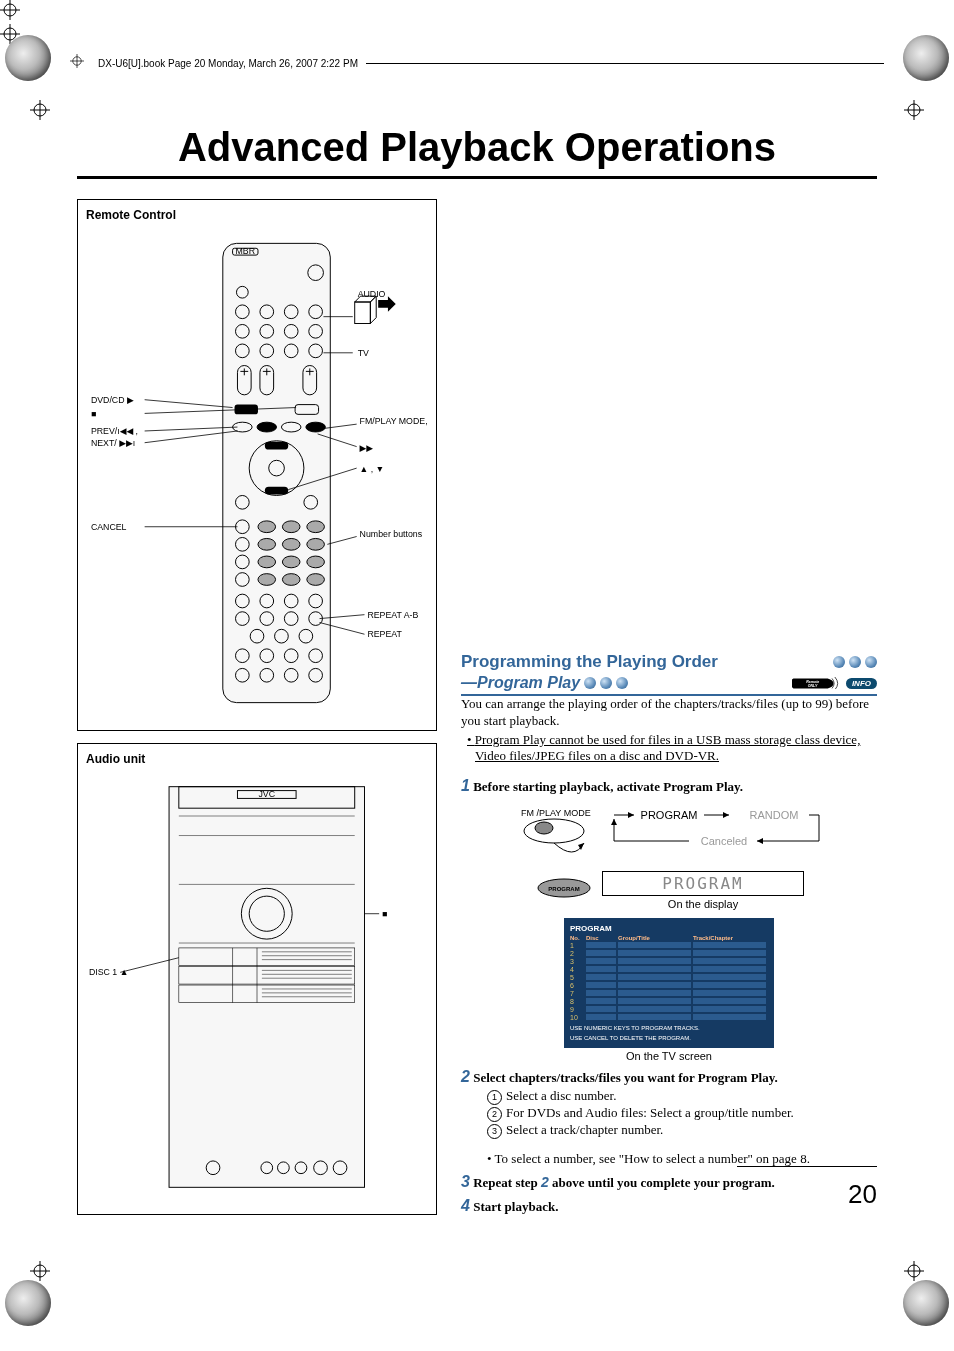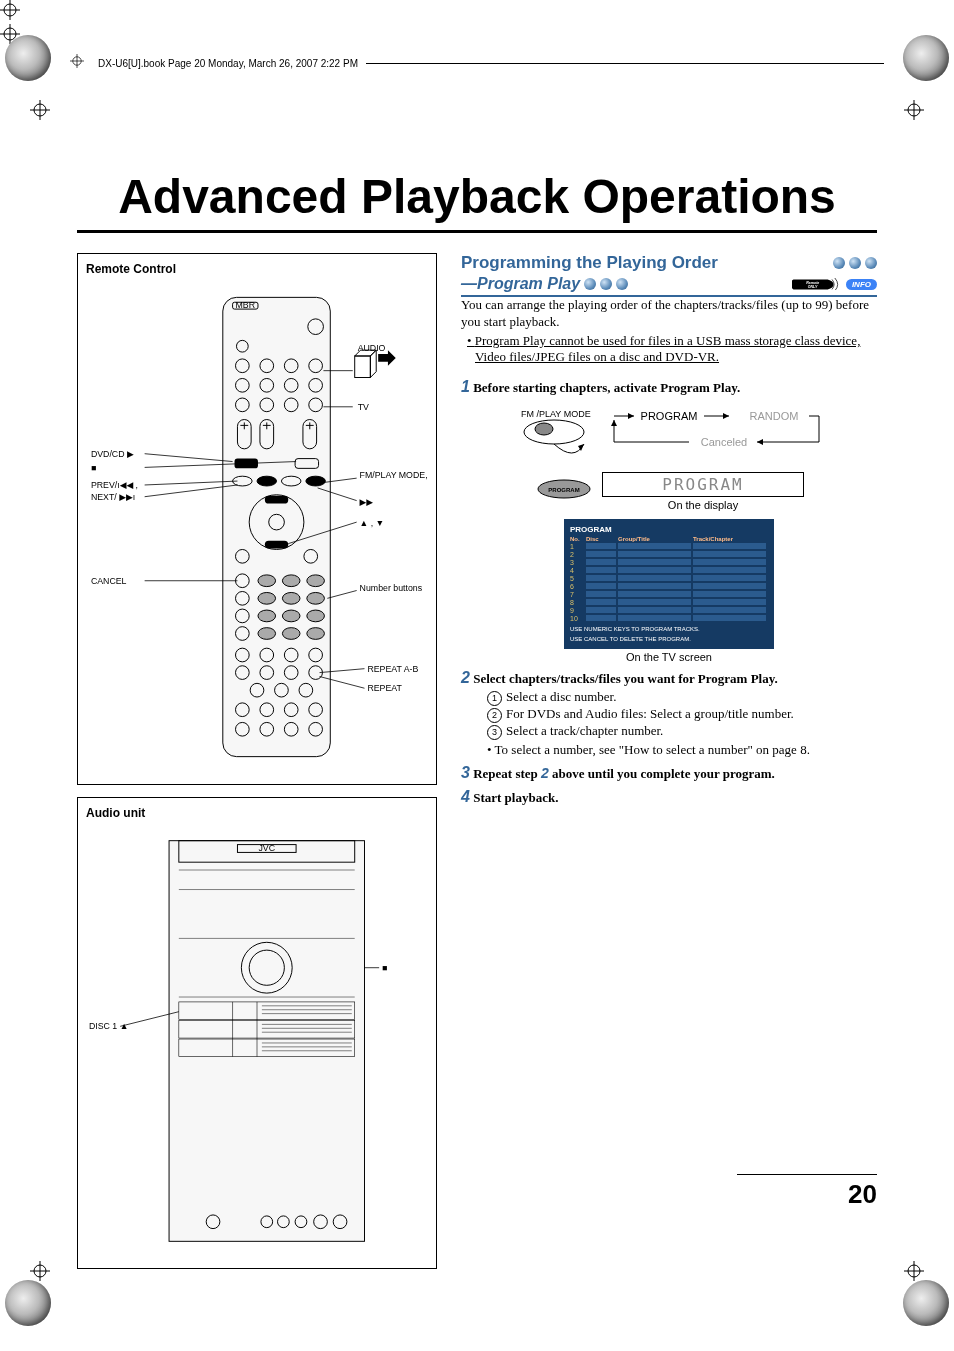--- a/index.html
+++ b/index.html
@@ -53,32 +53,32 @@
     position: absolute;
     top: 125px; left: 77px; width: 800px; height: 1085px;
   }
   .title-wrap {
     text-align: center;
     margin-bottom: 8px;
   }
   .title {
     font-family: Arial, Helvetica, sans-serif;
     font-weight: 700;
-    font-size: 48px;
+    font-size: 40px;
     letter-spacing: 0;
-    margin-top: 44px;
   }
   .title-rule {
     border-top: 3px solid #000;
     margin-top: 6px;
   }
   .columns {
     display: flex;
     gap: 24px;
     margin-top: 20px;
+    align-items: flex-end;
   }
   .col-left { width: 360px; }
   .col-right { flex: 1; }
   .diagram-box {
     border: 1px solid #000;
     padding: 8px;
     position: relative;
   }
   .diagram-title {
     font-family: Arial, sans-serif;
@@ -113,21 +113,21 @@
   .bluedot {
     width: 12px; height: 12px; border-radius: 50%;
     background: radial-gradient(circle at 35% 35%, #cfe3f5, #5a8ab8 60%, #2a5a88);
     display: inline-block;
   }
   .pill {
     display: inline-flex; align-items:center; gap:4px;
     background: #000; color:#fff; font-family: Arial, sans-serif;
     font-size: 8px; font-weight:700; padding:1px 6px; border-radius: 8px;
   }
-  .pill.info { background:#3b82f6; }
+  .pill.info { background:#0c4a6e; }
   .remote-only {
     width: 50px;
   }
   .body-text { font-size: 13px; line-height: 1.3; }
   .bullet { margin-top: 2px; padding-left: 0; }
   .bullet li { list-style: none; text-indent: -8px; padding-left: 14px; text-decoration: underline; }
   .stepnum {
     font-family: Arial, Helvetica, sans-serif;
     font-weight: 700;
     font-style: italic;
@@ -164,26 +164,26 @@
     display:inline-block; width:13px; height:13px; border:1px solid #000;
     border-radius:50%; text-align:center; line-height:13px; font-size:9px;
     margin-right:4px; font-family: Arial, sans-serif;
   }
   .play-row { display:flex; gap:12px; align-items:flex-start; margin-top:4px; margin-left:10px; }
   .play-btn-svg { width:84px; height:50px; flex:0 0 auto; }
   .page-number {
     position: absolute;
     right: 0; bottom: 0;
     font-family: Arial, sans-serif;
-    font-weight: 700;
+    font-weight: 400;
     font-size: 26px;
     border-top: 1.5px solid #000;
     width: 140px;
     text-align: right;
-    padding-top: 4px;
+    padding-top: 12px;
   }
   .lbl { font-family: Arial, sans-serif; font-size: 9px; }
 </style>
 </head>
 <body>
 <div class="page">
 
 <div class="big-circle tl"></div>
 <div class="big-circle tr"></div>
 <div class="big-circle bl"></div>
@@ -453,21 +453,21 @@
         <span class="pill info">INFO</span>
       </div>
 
       <div class="body-text">You can arrange the playing order of the chapters/tracks/files (up to 99) before you start playback.</div>
       <ul class="bullet">
         <li>• <span>Program Play cannot be used for files in a USB mass storage class device, Video files/JPEG files on a disc and DVD-VR.</span></li>
       </ul>
 
       <div class="step-line">
         <span class="stepnum">1</span>
-        <span class="step-bold">Before starting chapters, activate Program Play.</span>
+        <span class="step-bold">Before starting playback, activate Program Play.</span>
       </div>
 
       <svg class="diag-svg" width="340" height="60" viewBox="0 0 340 60">
         <text x="22" y="15" class="lbl" font-size="9">FM /PLAY MODE</text>
         <ellipse cx="55" cy="30" rx="30" ry="12" fill="none" stroke="#000"></ellipse>
         <ellipse cx="45" cy="27" rx="9" ry="6" fill="#888" stroke="#000"></ellipse>
         <path d="M55 42 Q75 60 85 42" fill="none" stroke="#000"></path>
         <polygon points="85,42 79,44 82,49" fill="#000"></polygon>
 
         <text x="170" y="18" text-anchor="middle" font-family="Arial" font-size="11">PROGRAM</text>
@@ -570,21 +570,21 @@
       <div class="caption">On the TV screen</div>
 
       <div class="step-line">
         <span class="stepnum">2</span>
         <span class="step-bold">Select chapters/tracks/files you want for Program Play.</span>
       </div>
       <div class="sub-ol">
         <div><span class="circnum">1</span><span>Select a disc number.</span></div>
         <div><span class="circnum">2</span><span>For DVDs and Audio files: Select a group/title number.</span></div>
         <div><span class="circnum">3</span><span>Select a track/chapter number.</span></div>
-        <div style="text-indent:-8px; padding-left:8px; margin-top:2px;">• <span>To select a number, see "How to select a number" on page 8.</span></div>
+        <div style="text-indent:-8px; padding-left:8px; margin-top:12px;">• <span>To select a number, see "How to select a number" on page 8.</span></div>
       </div>
 
       <div class="step-line">
         <span class="stepnum">3</span>
         <span class="step-bold">
           <span>Repeat step </span><span class="stepnum" style="font-size:14px;">2</span><span> above until you complete your program.</span>
         </span>
       </div>
 
       <div class="step-line">

